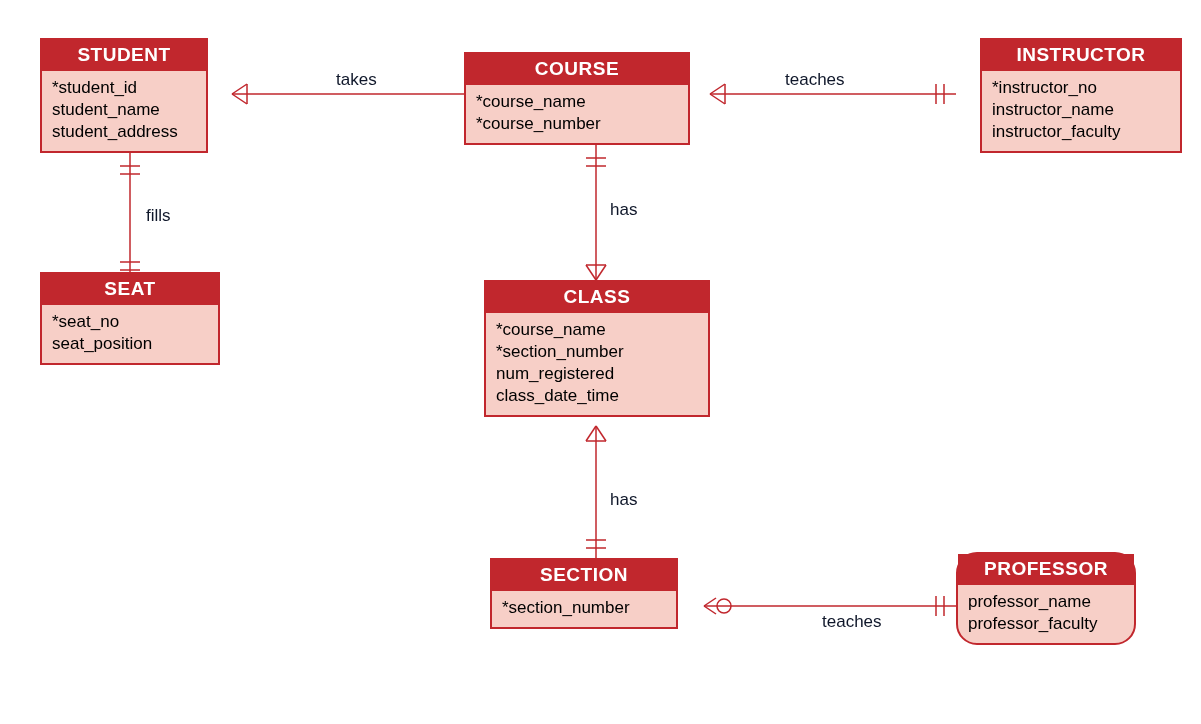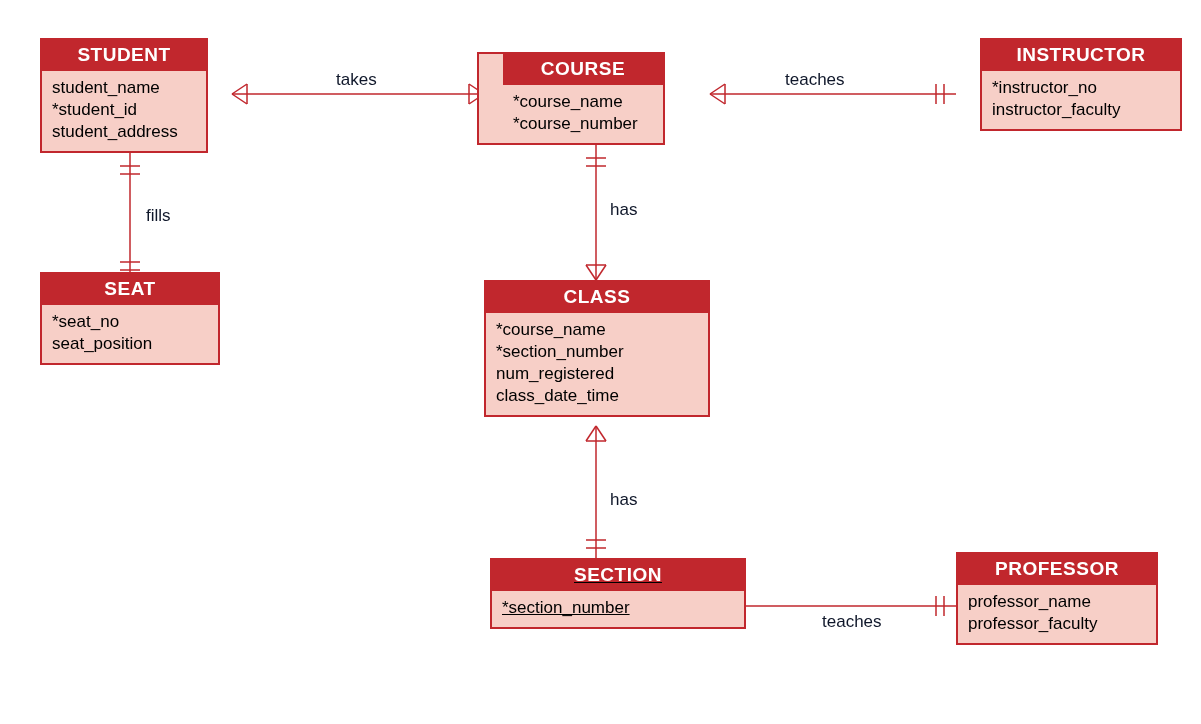--- a/index.html
+++ b/index.html
@@ -124,38 +124,39 @@
 <div class="rel-label" style="left:336px; top:70px;">takes</div>
 <div class="rel-label" style="left:785px; top:70px;">teaches</div>
 <div class="rel-label" style="left:146px; top:206px;">fills</div>
 <div class="rel-label" style="left:610px; top:200px;">has</div>
 <div class="rel-label" style="left:610px; top:490px;">has</div>
 <div class="rel-label" style="left:822px; top:612px;">teaches</div>
 
 <div class="entity" style="left:40px; top:38px; width:168px;">
   <div class="entity-header">STUDENT</div>
   <div class="entity-body">
+    <div>*student_id</div>
     <div>student_name</div>
-    <div>*student_id</div>
     <div>student_address</div>
   </div>
 </div>
 
-<div class="entity" style="left:477px; top:52px; width:188px;padding-left:24px;">
+<div class="entity" style="left:464px; top:52px; width:226px;">
   <div class="entity-header">COURSE</div>
   <div class="entity-body">
     <div>*course_name</div>
     <div>*course_number</div>
   </div>
 </div>
 
 <div class="entity" style="left:980px; top:38px; width:202px;">
   <div class="entity-header">INSTRUCTOR</div>
   <div class="entity-body">
     <div>*instructor_no</div>
+    <div>instructor_name</div>
     <div>instructor_faculty</div>
   </div>
 </div>
 
 <div class="entity" style="left:40px; top:272px; width:180px;">
   <div class="entity-header">SEAT</div>
   <div class="entity-body">
     <div>*seat_no</div>
     <div>seat_position</div>
   </div>
@@ -164,26 +165,26 @@
 <div class="entity" style="left:484px; top:280px; width:226px;">
   <div class="entity-header">CLASS</div>
   <div class="entity-body">
     <div>*course_name</div>
     <div>*section_number</div>
     <div>num_registered</div>
     <div>class_date_time</div>
   </div>
 </div>
 
-<div class="entity" style="left:490px; top:558px; width:256px;text-decoration:underline;">
+<div class="entity" style="left:490px; top:558px; width:188px;">
   <div class="entity-header">SECTION</div>
   <div class="entity-body">
     <div>*section_number</div>
   </div>
 </div>
 
-<div class="entity" style="left:956px; top:552px; width:202px;">
+<div class="entity" style="left:956px; top:552px; width:180px;border-radius:21px;">
   <div class="entity-header">PROFESSOR</div>
   <div class="entity-body">
     <div>professor_name</div>
     <div>professor_faculty</div>
   </div>
 </div>
 
 </body></html>

